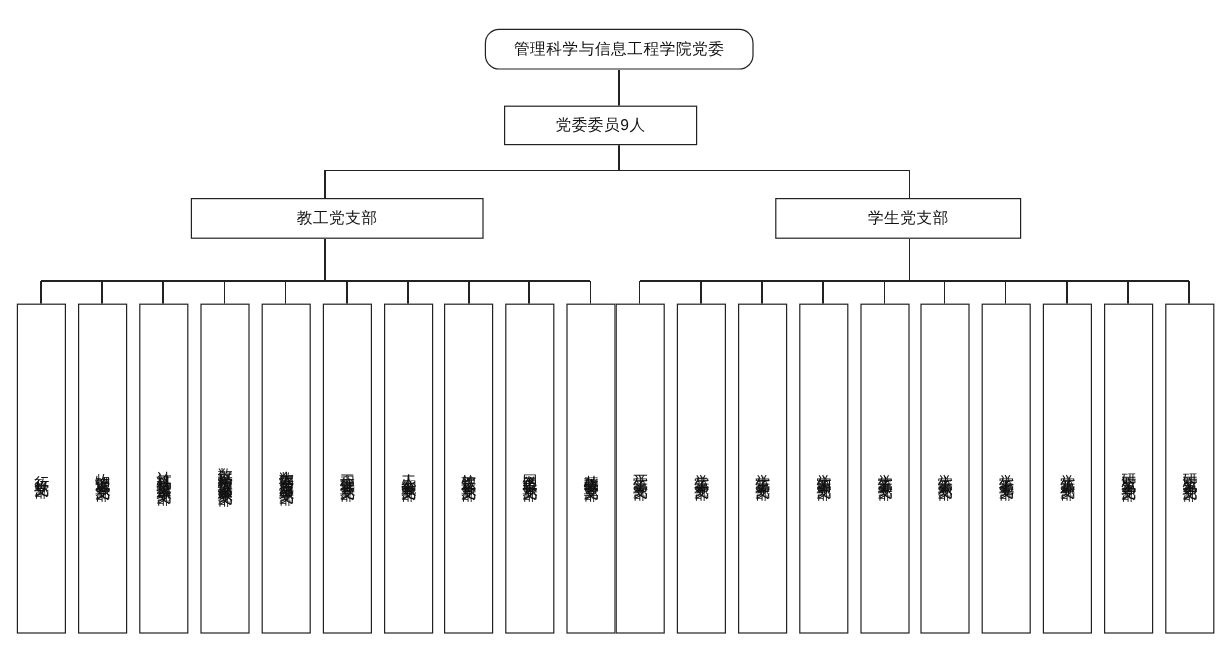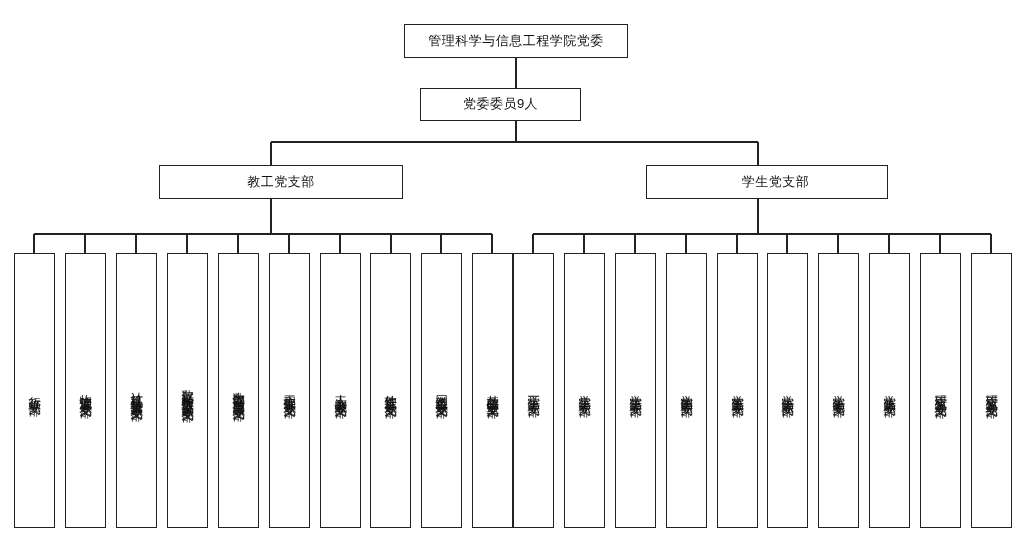--- a/index.html
+++ b/index.html
@@ -97,32 +97,32 @@
     <line x1="635" y1="234" x2="635" y2="253"></line>
     <line x1="686" y1="234" x2="686" y2="253"></line>
     <line x1="737" y1="234" x2="737" y2="253"></line>
     <line x1="787" y1="234" x2="787" y2="253"></line>
     <line x1="838" y1="234" x2="838" y2="253"></line>
     <line x1="889" y1="234" x2="889" y2="253"></line>
     <line x1="940" y1="234" x2="940" y2="253"></line>
     <line x1="991" y1="234" x2="991" y2="253"></line>
   </svg>
 
-  <div class="node horizontal" style="left:404px; top:24px; width:224px; height:34px;">
+  <div class="node horizontal" style="left:404px; top:24px; width:224px; height:34px;border-radius:12px;">
     <span class="node-text">管理科学与信息工程学院党委</span>
   </div>
 
   <div class="node horizontal" style="left:420px; top:88px; width:161px; height:33px;">
     <span class="node-text">党委委员9人</span>
   </div>
 
   <div class="node horizontal" style="left:159px; top:165px; width:244px; height:34px;">
     <span class="node-text">教工党支部</span>
   </div>
-  <div class="node horizontal" style="left:646px; top:165px; width:242px; height:34px;padding-left:23px;">
+  <div class="node horizontal" style="left:646px; top:165px; width:205px; height:34px;padding-left:23px;">
     <span class="node-text">学生党支部</span>
   </div>
 
   <div class="node vertical" style="left:14px; top:253px; width:41px; height:275px;">
     <span class="node-text">行政党支部</span>
   </div>
   <div class="node vertical" style="left:65px; top:253px; width:41px; height:275px;">
     <span class="node-text">物流管理系党支部</span>
   </div>
   <div class="node vertical" style="left:116px; top:253px; width:41px; height:275px;">

